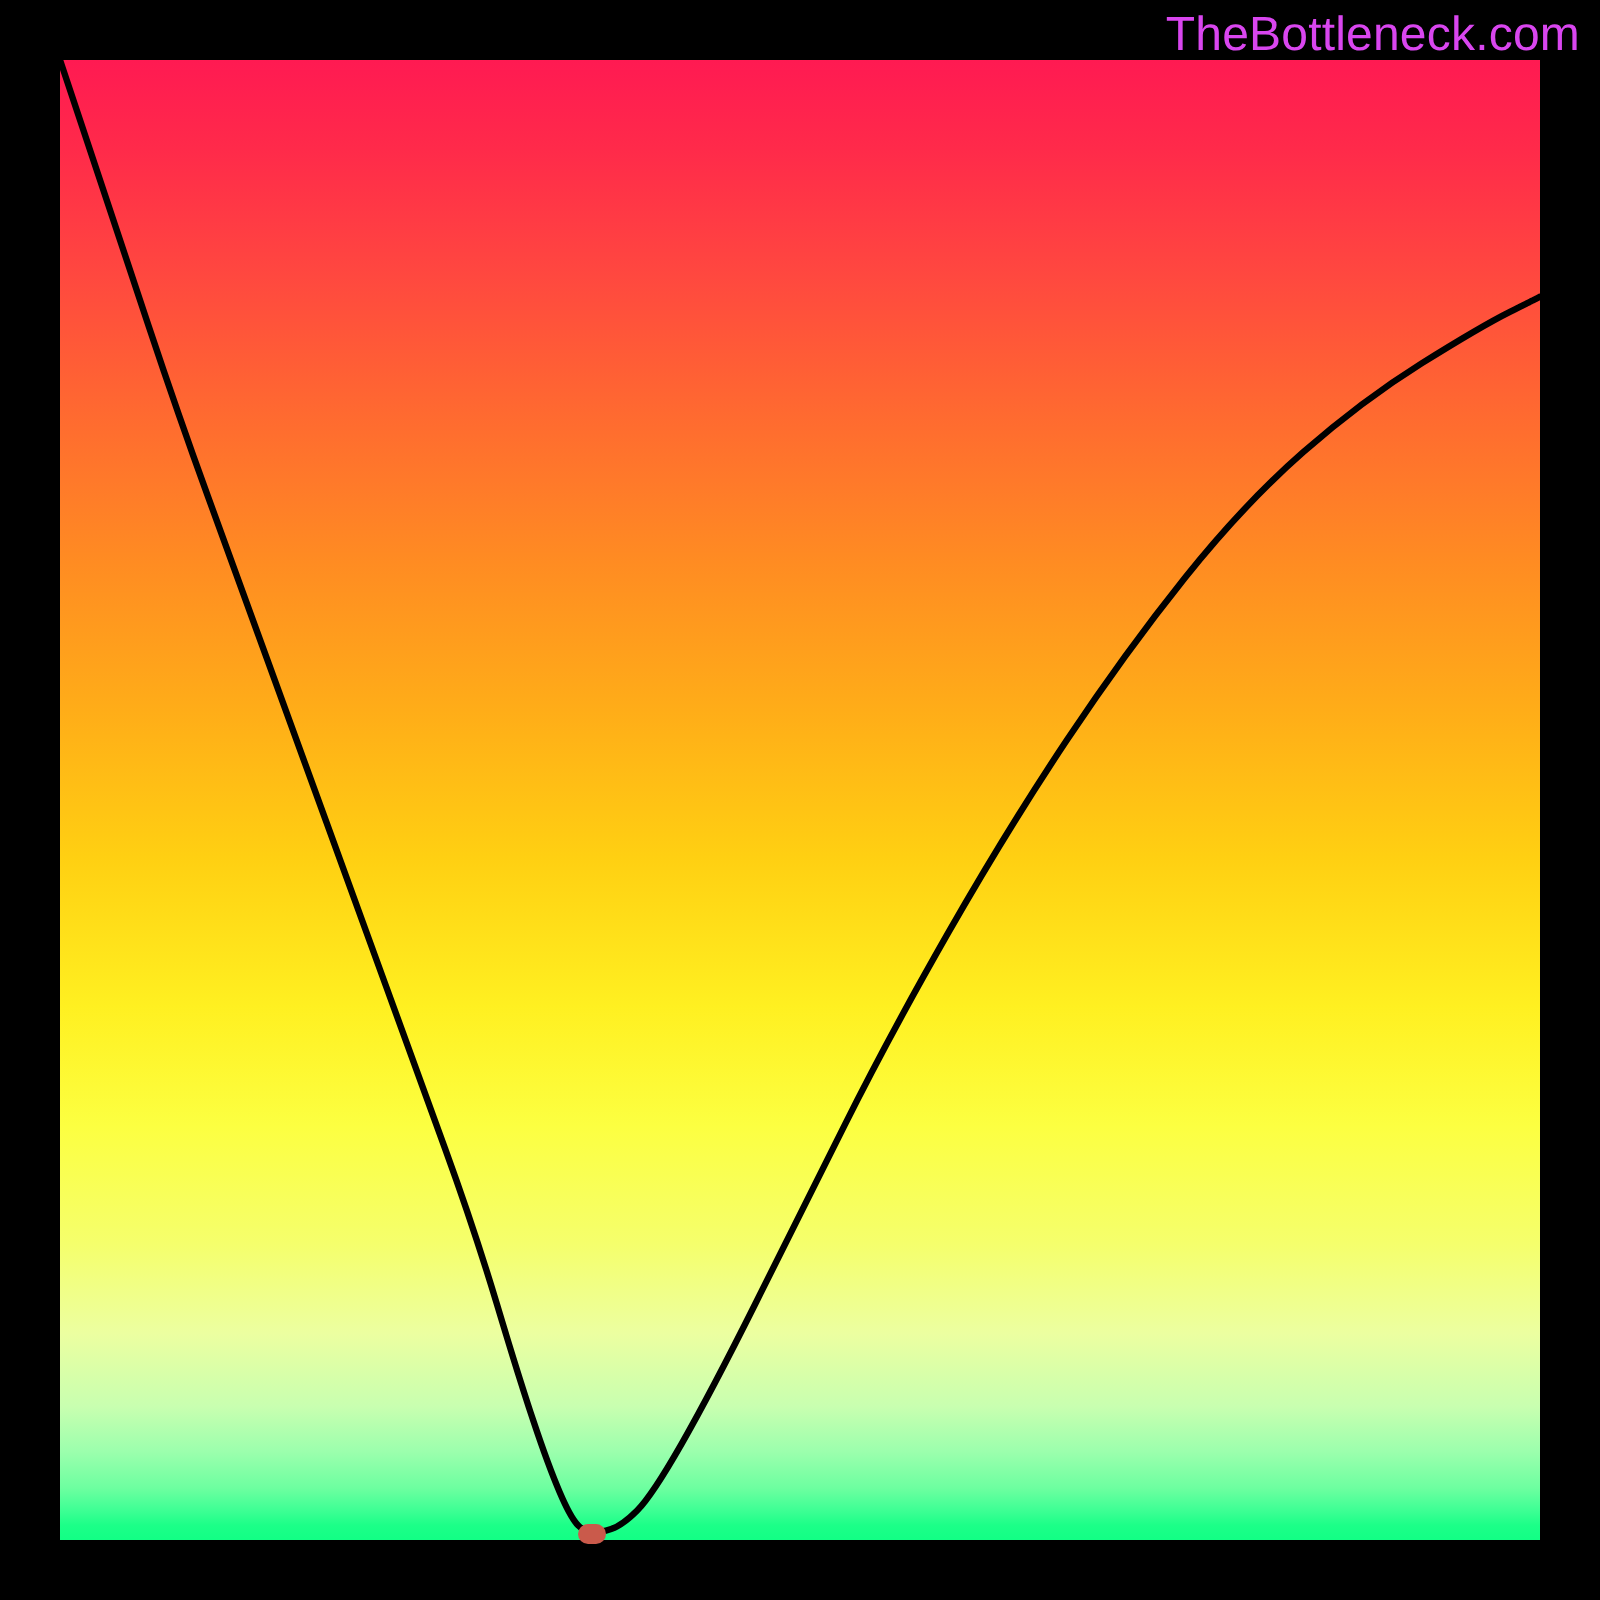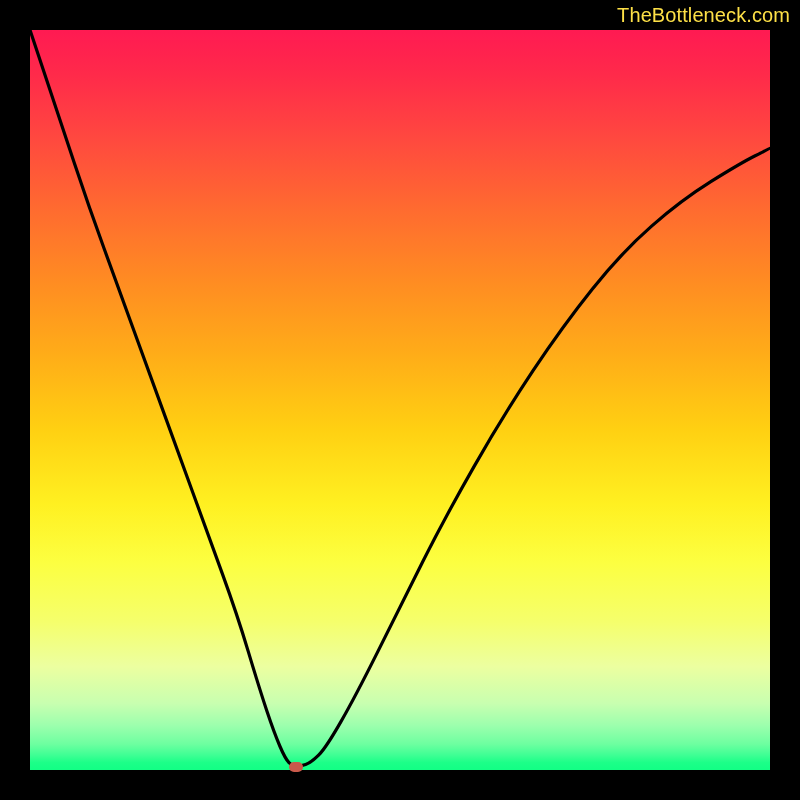--- a/index.html
+++ b/index.html
@@ -55,22 +55,22 @@
     position: absolute;
     width: 14px;
     height: 10px;
     border-radius: 5px;
     background: #ca5a4b;
   }
   .watermark {
     position: absolute;
     top: 4px;
     right: 10px;
-    color: #fde047;
-    font-size: 20px;
+    color: #d946ef;
+    font-size: 24px;
     font-weight: 500;
     letter-spacing: 0.1px;
     user-select: none;
   }
 </style>
 </head>
 <body>
 
 <div class="frame">
   <div class="plot-area">

